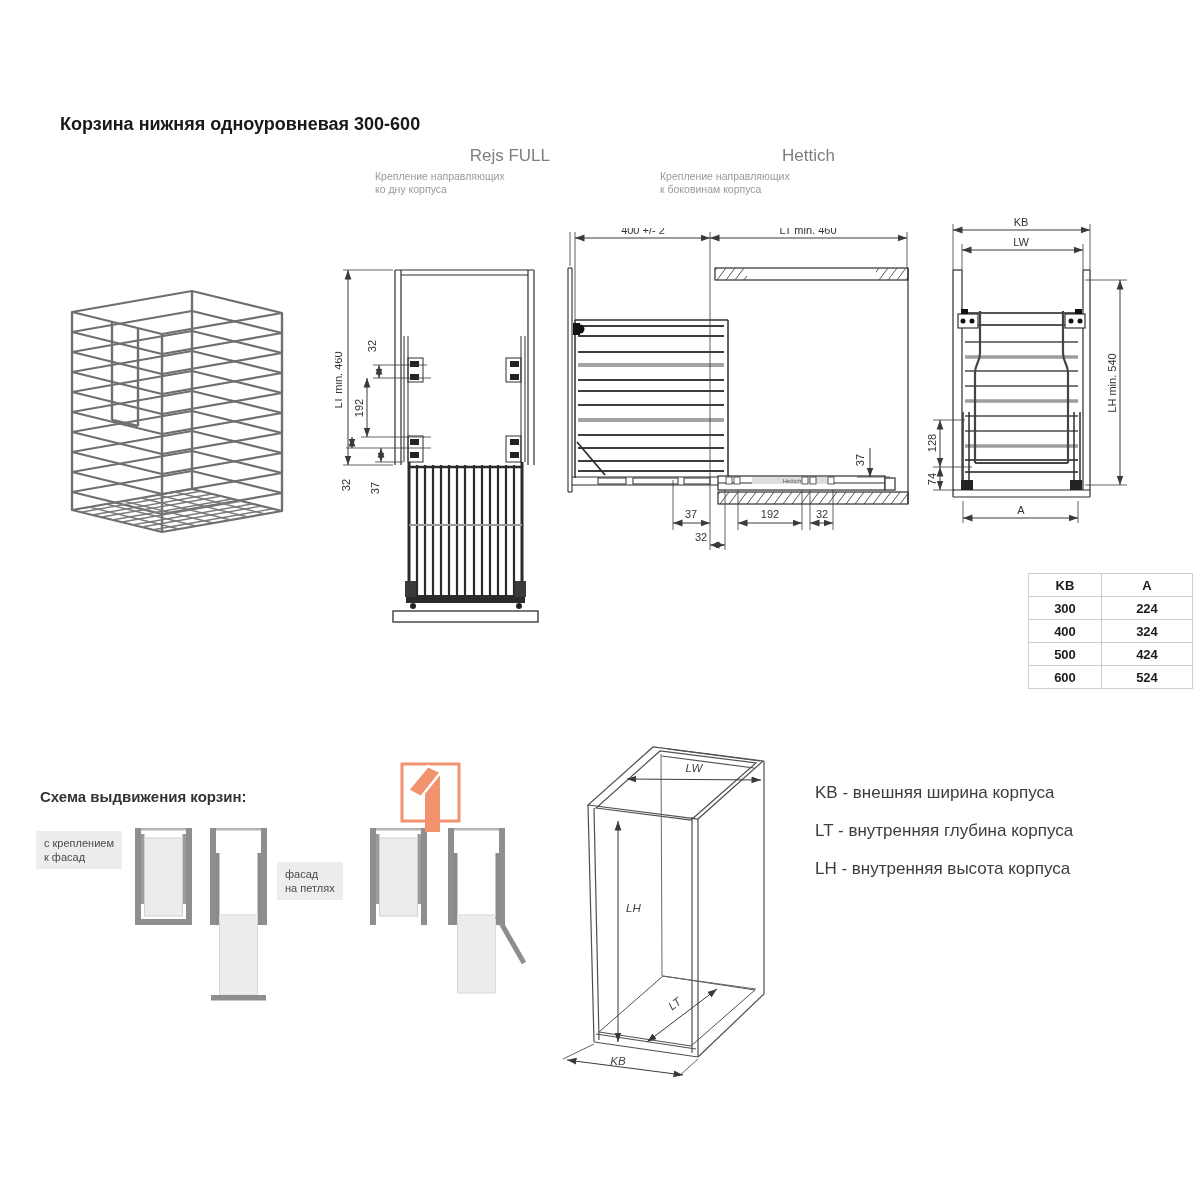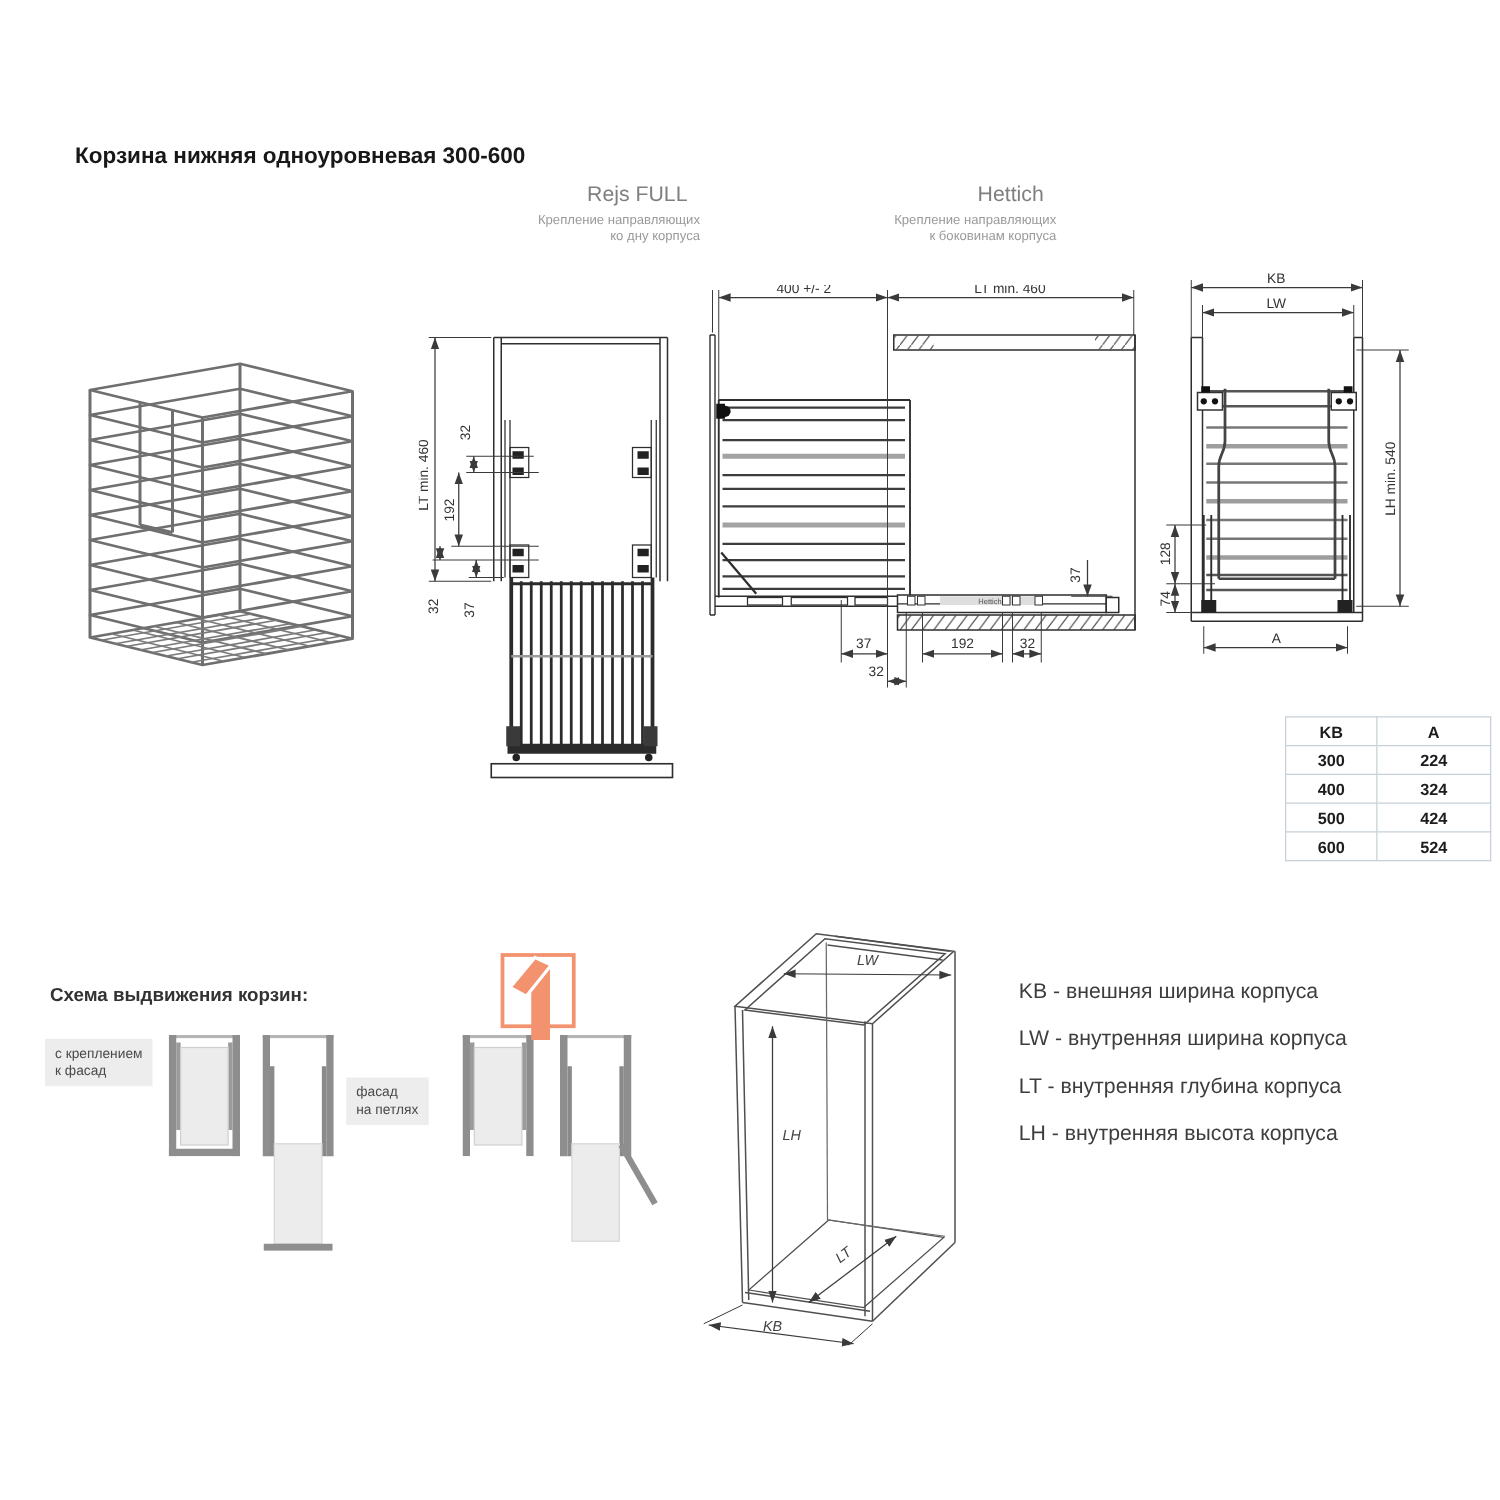--- a/index.html
+++ b/index.html
@@ -3,21 +3,21 @@
 <meta charset="utf-8">
 <style>
   html,body{margin:0;padding:0;background:#fff;}
   #canvas{position:relative;width:1200px;height:1200px;background:#fff;overflow:hidden;
           font-family:"Liberation Sans",sans-serif;}
   .abs{position:absolute;}
   .dimtx{font-family:"Liberation Sans",sans-serif;font-size:11px;fill:#333;}
   .dimtx-i{font-family:"Liberation Sans",sans-serif;font-size:11.5px;fill:#444;font-style:italic;}
   .page-title{font-size:18px;font-weight:bold;color:#181818;}
   .drawing-header{font-size:17px;color:#7f7f7f;text-align:right;}
-  .drawing-sub{font-size:10.5px;line-height:13px;color:#9a9a9a;text-align:right;}
+  .drawing-sub{font-size:10.5px;line-height:13px;color:#9a9a9a;text-align:left;}
   .scheme-heading{font-size:15px;color:#333;}
   .scheme-label{background:#ededed;color:#4a4a4a;font-size:11px;line-height:14px;padding:5px 8px;}
   table.size{border-collapse:collapse;font-size:13px;color:#1c1c1c;background:#fff;}
   table.size th,table.size td{border:1px solid #c6d0d8;text-align:center;height:20px;font-weight:bold;}
   table.size th{font-weight:bold;}
   table.size .c1{width:70px;} table.size .c2{width:88px;}
   .legend-item{font-size:17px;line-height:38px;color:#3d3d3d;white-space:nowrap;}
   .watermark{font-size:60px;font-weight:bold;color:#9d9d9d;letter-spacing:2px;white-space:nowrap;}
 </style>
 </head>
@@ -460,18 +460,17 @@
     <rect x="0" y="0" width="6" height="97" fill="#8e8e8e"></rect>
     <rect x="51" y="0" width="6" height="97" fill="#8e8e8e"></rect>
     <rect x="6" y="25" width="3.5" height="72" fill="#8a8a8a"></rect>
     <rect x="47.5" y="25" width="3.5" height="72" fill="#8a8a8a"></rect>
     <rect x="9.5" y="87" width="38" height="78" fill="#ececec" stroke="#d8d8d8"></rect>
     <line x1="49" y1="88" x2="76" y2="135" stroke="#8e8e8e" stroke-width="5"></line>
   </svg>
 
   <div class="abs" style="left:815px;top:774px;z-index:2;">
     <div class="legend-item">KB - внешняя ширина корпуса</div>
-    <div class="legend-item">LW - внутренняя ширина корпуса</div>
     <div class="legend-item">LT - внутренняя глубина корпуса</div>
     <div class="legend-item">LH - внутренняя высота корпуса</div>
   </div>
 
 </div>
 
 </body></html>

